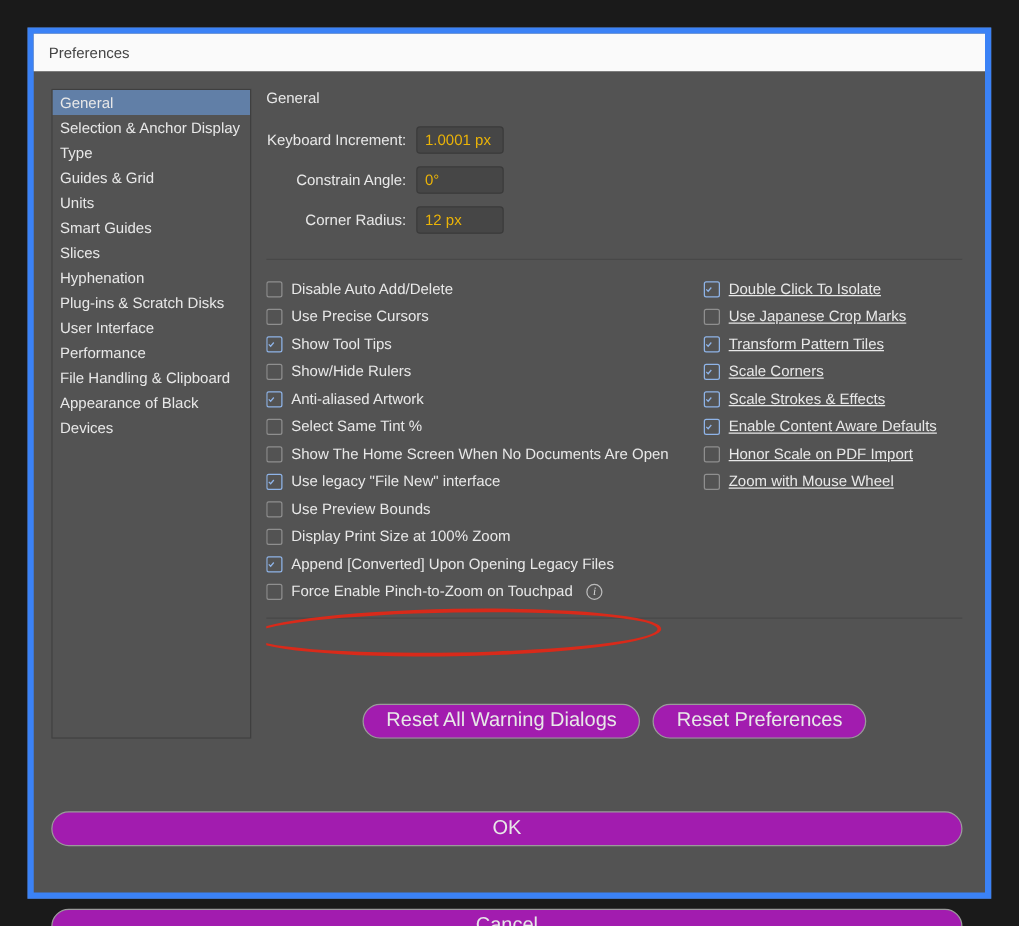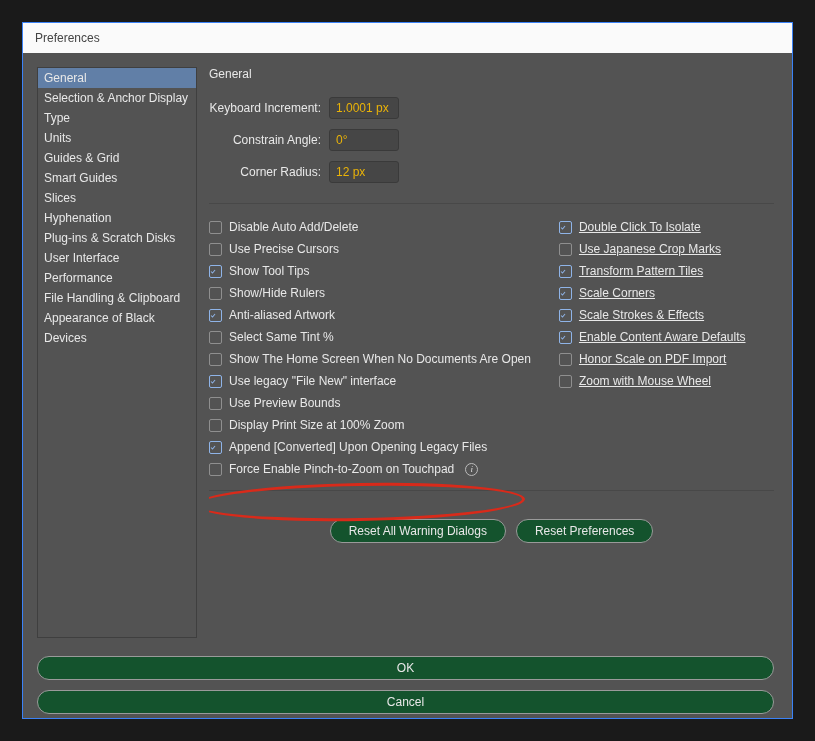--- a/index.html
+++ b/index.html
@@ -10,21 +10,21 @@
     color: #e8e8e8;
     width: 815px;
     height: 741px;
     overflow: hidden;
     padding: 22px;
   }
   .window {
     background: #535353;
     width: 100%;
     height: 100%;
-    border: 1px solid #3b82f6;
+    border: 5px solid #3b82f6;
     display: flex;
     flex-direction: column;
   }
   .titlebar {
     background: #fafafa;
     color: #444;
     padding: 8px 12px;
     font-size: 12px;
     font-weight: 400;
   }
@@ -143,27 +143,28 @@
     color: #ddd;
     margin-left: 4px;
   }
   .button-row {
     display: flex;
     justify-content: center;
     gap: 10px;
     margin-top: 16px;
   }
   .btn {
-    background: #14532d;
+    background: #a21caf;
     border: 1px solid #9a9a9a;
     border-radius: 14px;
     color: #e8e8e8;
     padding: 4px 18px;
-    font-size: 12px;
+    font-size: 16px;
     cursor: default;
+    margin-top: 40px;
   }
   .footer {
     display: flex;
     justify-content: flex-end;
     gap: 10px;
     padding-top: 18px;
     flex-direction: column;
   }
   .btn.wide { min-width: 78px; text-align: center; }
   .annot {
@@ -184,22 +185,22 @@
 <div class="window">
   <div class="titlebar">
     <span>Preferences</span>
   </div>
   <div class="body">
     <div class="main">
       <div class="sidebar" id="sidebar">
           <div class="sidebar-item active">General</div>
           <div class="sidebar-item">Selection &amp; Anchor Display</div>
           <div class="sidebar-item">Type</div>
+          <div class="sidebar-item">Guides &amp; Grid</div>
           <div class="sidebar-item">Units</div>
-          <div class="sidebar-item">Guides &amp; Grid</div>
           <div class="sidebar-item">Smart Guides</div>
           <div class="sidebar-item">Slices</div>
           <div class="sidebar-item">Hyphenation</div>
           <div class="sidebar-item">Plug-ins &amp; Scratch Disks</div>
           <div class="sidebar-item">User Interface</div>
           <div class="sidebar-item">Performance</div>
           <div class="sidebar-item">File Handling &amp; Clipboard</div>
           <div class="sidebar-item">Appearance of Black</div>
           <div class="sidebar-item">Devices</div>
         </div>

